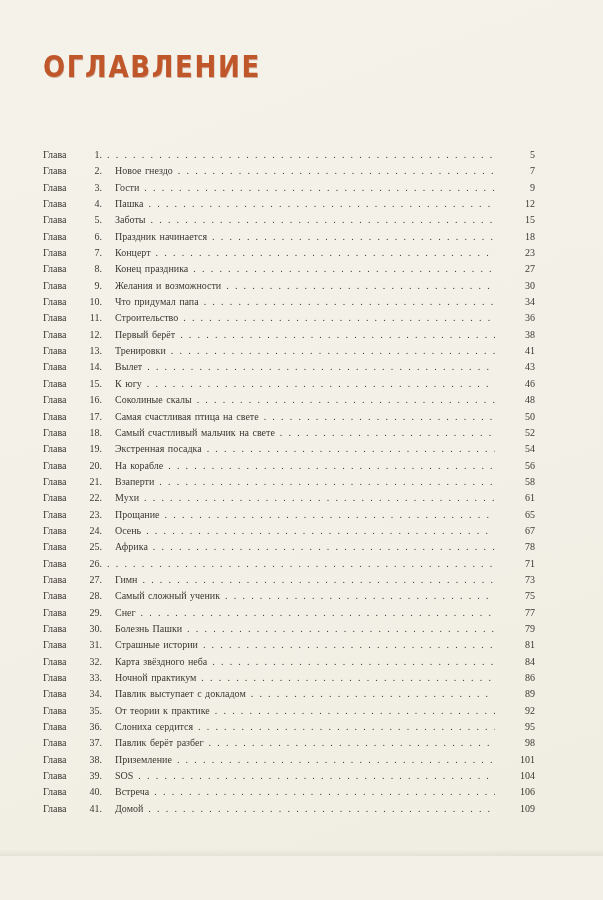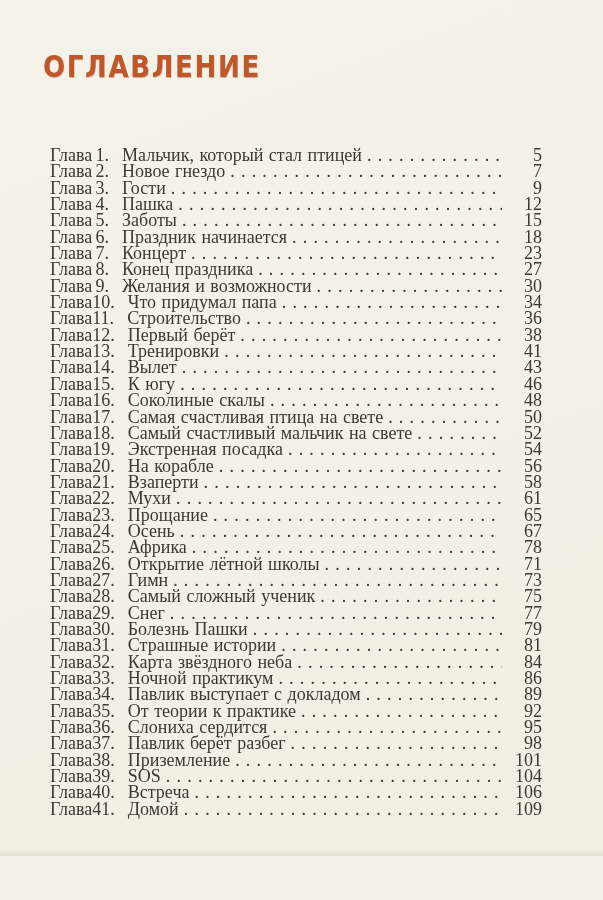--- a/index.html
+++ b/index.html
@@ -35,23 +35,23 @@
     font-size: 31px;
     line-height: 36px;
     letter-spacing: 2px;
     color: var(--title);
     transform: scaleX(0.84);
     transform-origin: left top;
     text-shadow: 0.6px 0.6px 0 rgba(140,55,20,0.35);
   }
   .toc {
     position: absolute;
-    left: 50px; top: 147px;
+    left: 43px; top: 147px;
     width: 492px;
-    font-size: 18px;
+    font-size: 10px;
     color: var(--text);
     word-spacing: 1px;
   }
   .row {
     display: flex;
     align-items: baseline;
     line-height: 16.35px;
   }
   .prefix {
     flex: 0 0 59px;
@@ -81,21 +81,20 @@
 <body>
 
 <div class="scan">
   <h1 class="title">ОГЛАВЛЕНИЕ</h1>
   <div class="toc">
       <div class="row">
     <span class="prefix">
       <span class="chw">Глава</span>
       <span class="num">1.</span>
     </span>
-    <span class="ttl">Мальчик, который стал птицей</span>
     <span class="dots"></span>
     <span class="pg">5</span>
   </div>
       <div class="row">
     <span class="prefix">
       <span class="chw">Глава</span>
       <span class="num">2.</span>
     </span>
     <span class="ttl">Новое гнездо</span>
     <span class="dots"></span>
@@ -306,21 +305,20 @@
     </span>
     <span class="ttl">Африка</span>
     <span class="dots"></span>
     <span class="pg">78</span>
   </div>
       <div class="row">
     <span class="prefix">
       <span class="chw">Глава</span>
       <span class="num">26.</span>
     </span>
-    <span class="ttl">Открытие лётной школы</span>
     <span class="dots"></span>
     <span class="pg">71</span>
   </div>
       <div class="row">
     <span class="prefix">
       <span class="chw">Глава</span>
       <span class="num">27.</span>
     </span>
     <span class="ttl">Гимн</span>
     <span class="dots"></span>

